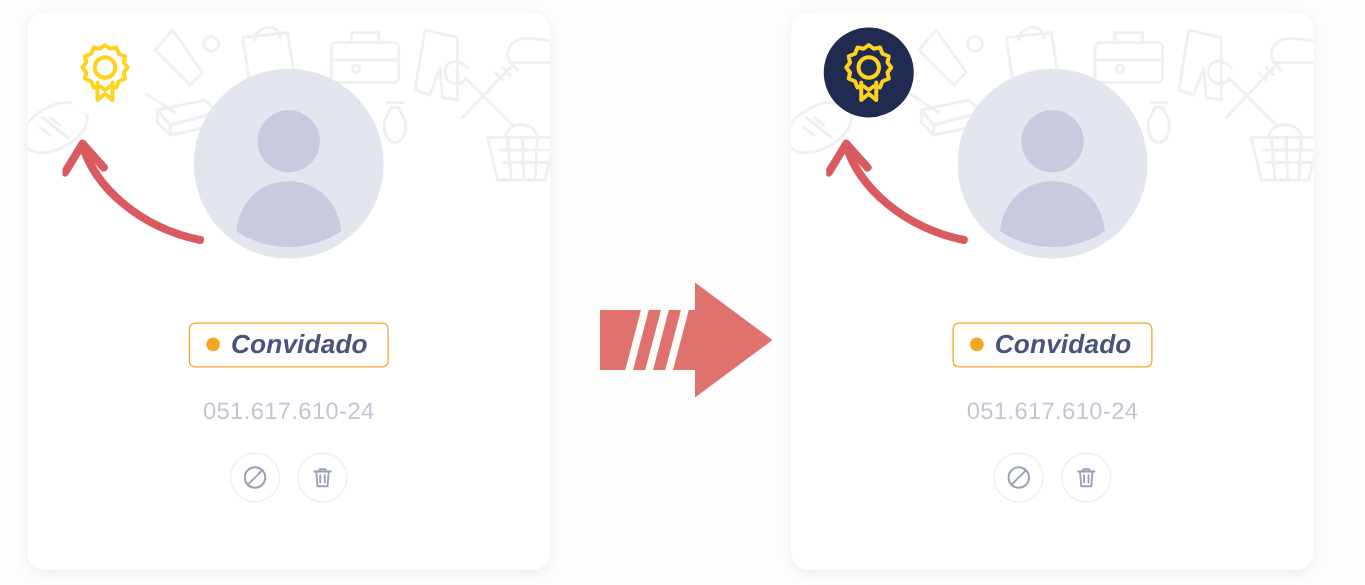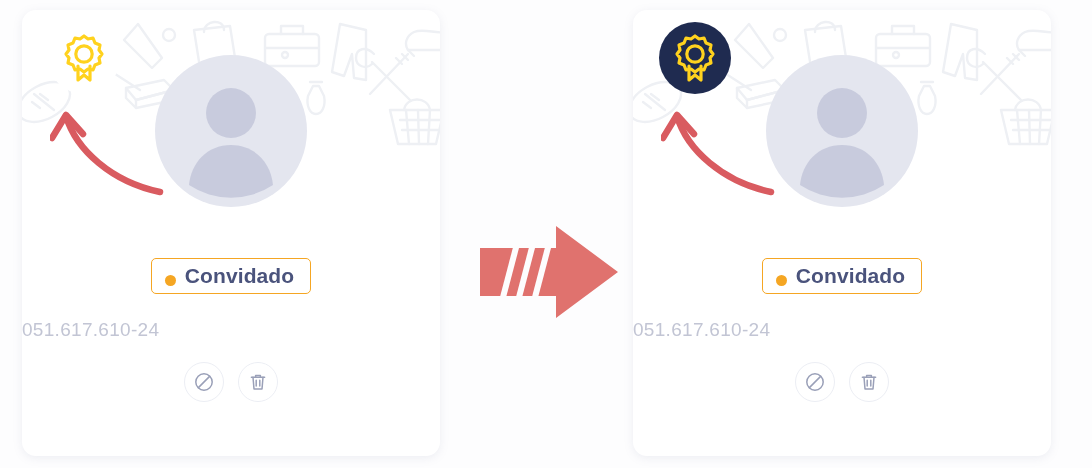--- a/index.html
+++ b/index.html
@@ -82,26 +82,27 @@
   .chip-wrap {
     position: absolute;
     left: 0;
     right: 0;
     top: 248px;
     display: flex;
     justify-content: center;
   }
   .chip {
     display: inline-flex;
-    align-items: flex-end;
+    align-items: center;
     gap: 9px;
     border: 1.6px solid #f5a623;
     border-radius: 5px;
     padding: 6px 16px 7px 13px;
     background: #ffffff;
+    font-style: italic;
   }
   .chip-dot {
     width: 11px;
     height: 11px;
     border-radius: 50%;
     background: #f5a623;
     flex: 0 0 auto;
   }
   .chip-label {
     font-size: 21px;
@@ -110,20 +111,21 @@
     letter-spacing: 0.1px;
     line-height: 1;
   }
 
   
   .doc-number {
     position: absolute;
     left: 0;
     right: 0;
     top: 309px;
+    text-align: center;
     font-size: 19px;
     color: #c2c5d4;
     letter-spacing: 0.3px;
   }
 
   
   .actions {
     position: absolute;
     left: 0;
     right: 0;

